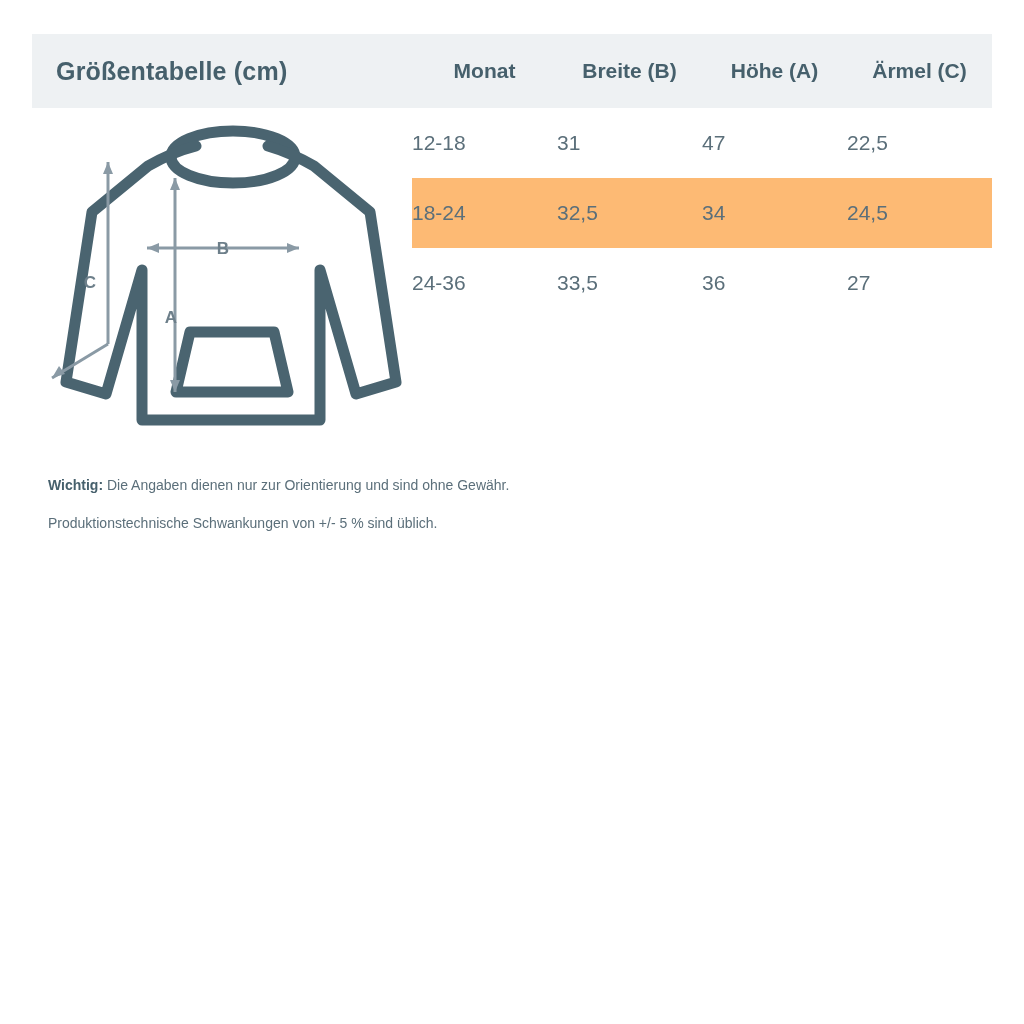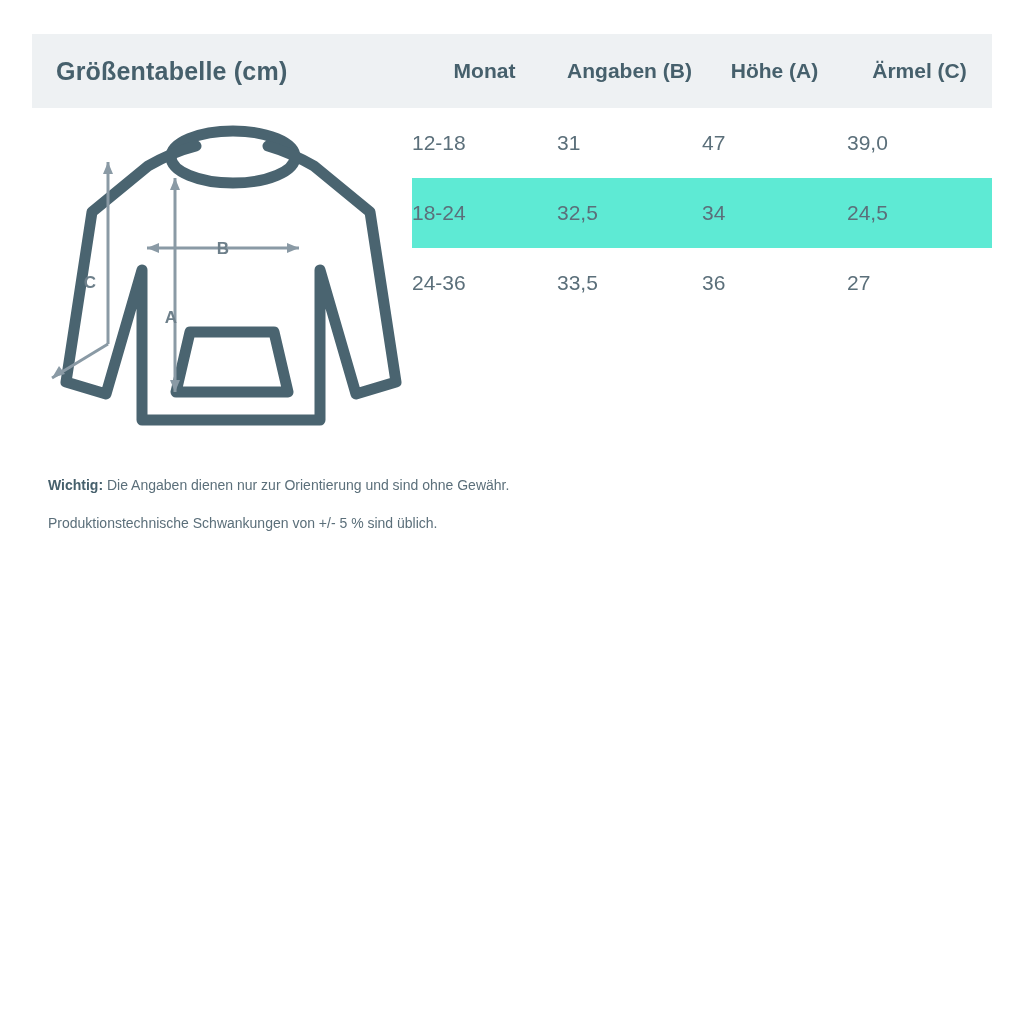--- a/index.html
+++ b/index.html
@@ -66,21 +66,21 @@
   table.size-table td {
     height: 70px;
     font-size: 21px;
     font-weight: normal;
     color: #5b6f7a;
     text-align: left;
     vertical-align: middle;
     padding: 0;
   }
   table.size-table tbody tr.odd td {
-    background: #5eead4;
+    background: #fdba74;
   }
   table.size-table col.c-month { width: 145px; }
   table.size-table col.c-width { width: 145px; }
   table.size-table col.c-height { width: 145px; }
   table.size-table col.c-sleeve { width: 145px; }
 
   
   .illustration {
     position: absolute;
     left: 30px;
@@ -117,31 +117,31 @@
     <table class="size-table">
       <colgroup>
         <col class="c-month">
         <col class="c-width">
         <col class="c-height">
         <col class="c-sleeve">
       </colgroup>
       <thead>
         <tr>
           <th>Monat</th>
-          <th>Angaben (B)</th>
+          <th>Breite (B)</th>
           <th>Höhe (A)</th>
           <th>Ärmel (C)</th>
         </tr>
       </thead>
       <tbody>
         <tr class="even">
           <td>12-18</td>
           <td>31</td>
           <td>47</td>
-          <td>39,0</td>
+          <td>22,5</td>
         </tr>
         <tr class="odd">
           <td>18-24</td>
           <td>32,5</td>
           <td>34</td>
           <td>24,5</td>
         </tr>
         <tr class="even">
           <td>24-36</td>
           <td>33,5</td>

